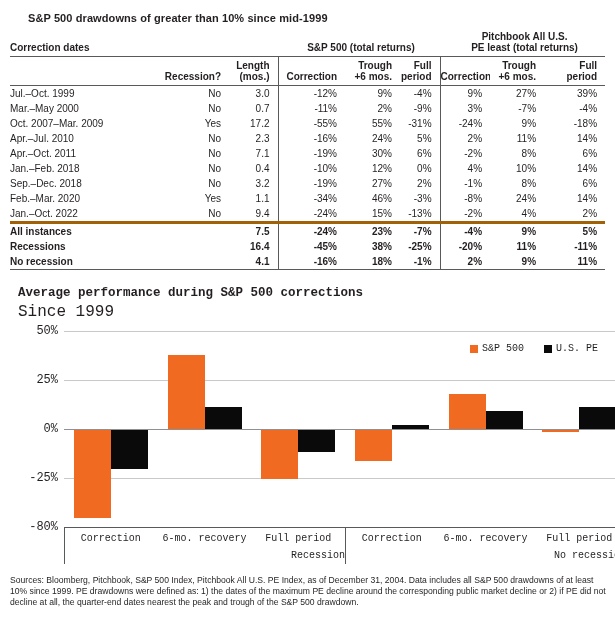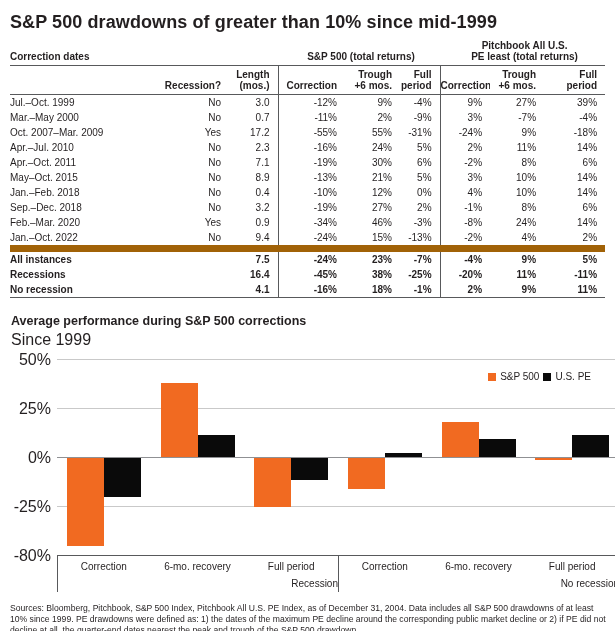--- a/index.html
+++ b/index.html
@@ -1,47 +1,47 @@
 <!DOCTYPE html>
 <html><head>
 <meta charset="utf-8">
 <style>
   * { box-sizing: border-box; }
   html,body { margin:0; padding:0; background:#fff; }
   .page {
     position:relative; width:615px; height:631px; background:#ffffff;
     font-family:"Liberation Sans", sans-serif; color:#231f20; overflow:hidden;
   }
-  .doc-title { font-size:18px; font-weight:bold; padding:12px 10px 7px 10px; letter-spacing:0.1px; }
+  .doc-title { font-size:11px; font-weight:bold; padding:12px 10px 7px 28px; letter-spacing:0.1px; }
 
   table.dd { border-collapse:collapse; width:595px; margin:0 10px; font-size:10px; table-layout:fixed; }
   table.dd td { padding:0; line-height:15px; white-space:nowrap; overflow:hidden; }
   .num { text-align:right; }
   .pr8 { padding-right:8px !important; }
   .vl { border-left:1px solid #58595b; }
   tr.grp-hdr td { font-weight:bold; vertical-align:bottom; border-bottom:1px solid #58595b; line-height:11px; padding-bottom:3px; }
   tr.sub-hdr td { font-weight:bold; vertical-align:bottom; border-bottom:1px solid #58595b; line-height:11px; padding-bottom:3px; padding-top:3px; }
   tr.sum td { font-weight:bold; }
-  tr.sum-first td { border-top:7px solid #a16207; }
+  tr.sum-first td { border-top:3px solid #a16207; }
   tr.sum-last td { border-bottom:1px solid #58595b; }
   .pl4 { padding-left:4px !important;text-align:center; }
 
-  .chart-block { margin:16px 10px 0 11px; }
+  .chart-block { margin:16px 10px 0 18px;font-family:Liberation Mono, monospace; }
   .chart-title { font-size:12.5px; font-weight:bold; }
   .chart-subtitle { font-size:16px; margin-top:3px; }
 
   .chart-wrap { position:relative; margin-top:10px; width:608px; height:236px; }
   .ylabels { position:absolute; left:0; top:0; width:40px; height:196px; }
-  .ylabel { position:absolute; right:0; width:40px; text-align:right; font-size:16px; line-height:11px; }
+  .ylabel { position:absolute; right:0; width:40px; text-align:right; font-size:12px; line-height:11px; }
   .plot { position:absolute; left:46px; top:0; width:562px; height:196px; }
   .grid { position:absolute; left:0; width:562px; height:1px; background:#c9c9c9; }
   .grid.zero { background:#8f9093; }
   .grid.baseline { background:#58595b; }
   .bar { position:absolute; width:37px; }
-  .legend { position:absolute; top:12px; right:28px; display:flex; align-items:center; gap:4px; font-size:10px; }
+  .legend { position:absolute; top:12px; right:28px; display:flex; align-items:center; gap:20px; font-size:10px; }
   .legend-item { display:flex; align-items:center; gap:4px; }
   .swatch { width:8px; height:8px; display:inline-block; }
   .xaxis { position:absolute; left:46px; top:196px; width:562px; height:40px; }
   .xtick { position:absolute; top:0; width:1px; height:37px; background:#58595b; }
   .cat-label { position:absolute; top:6px; font-size:10px; text-align:center; }
   .grp-label { position:absolute; top:23px; font-size:10px; text-align:right; }
 
   .footnote { margin:8px 9px 0 10px; width:597px; font-size:8.6px; line-height:11px; color:#231f20; }
 </style>
 </head>
@@ -131,31 +131,20 @@
           <td class="num pr8">No</td>
           <td class="num pr8">7.1</td>
           <td class="num pr8 vl">-19%</td>
           <td class="num pr8">30%</td>
           <td class="num pr8">6%</td>
           <td class="num pr8 vl">-2%</td>
           <td class="num pr8">8%</td>
           <td class="num pr8">6%</td>
         </tr>
         <tr>
-          <td class="">May–Oct. 2015</td>
-          <td class="num pr8">No</td>
-          <td class="num pr8">8.9</td>
-          <td class="num pr8 vl">-13%</td>
-          <td class="num pr8">21%</td>
-          <td class="num pr8">5%</td>
-          <td class="num pr8 vl">3%</td>
-          <td class="num pr8">10%</td>
-          <td class="num pr8">14%</td>
-        </tr>
-        <tr>
           <td class="">Jan.–Feb. 2018</td>
           <td class="num pr8">No</td>
           <td class="num pr8">0.4</td>
           <td class="num pr8 vl">-10%</td>
           <td class="num pr8">12%</td>
           <td class="num pr8">0%</td>
           <td class="num pr8 vl">4%</td>
           <td class="num pr8">10%</td>
           <td class="num pr8">14%</td>
         </tr>
@@ -166,21 +155,21 @@
           <td class="num pr8 vl">-19%</td>
           <td class="num pr8">27%</td>
           <td class="num pr8">2%</td>
           <td class="num pr8 vl">-1%</td>
           <td class="num pr8">8%</td>
           <td class="num pr8">6%</td>
         </tr>
         <tr>
           <td class="">Feb.–Mar. 2020</td>
           <td class="num pr8">Yes</td>
-          <td class="num pr8">0.9</td>
+          <td class="num pr8">1.1</td>
           <td class="num pr8 vl">-34%</td>
           <td class="num pr8">46%</td>
           <td class="num pr8">-3%</td>
           <td class="num pr8 vl">-8%</td>
           <td class="num pr8">24%</td>
           <td class="num pr8">14%</td>
         </tr>
         <tr>
           <td class="">Jan.–Oct. 2022</td>
           <td class="num pr8">No</td>

